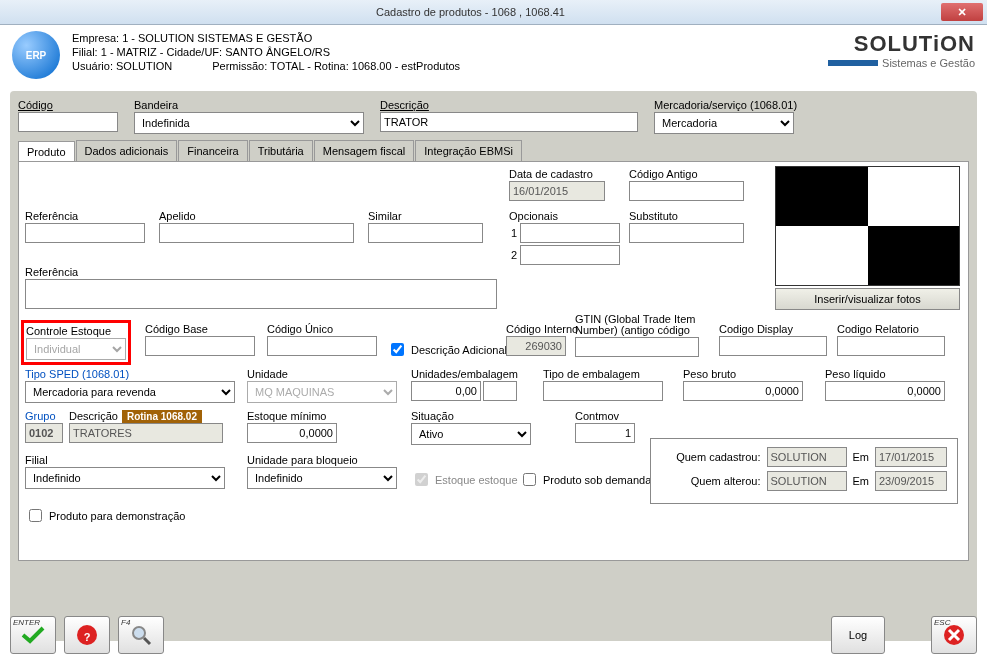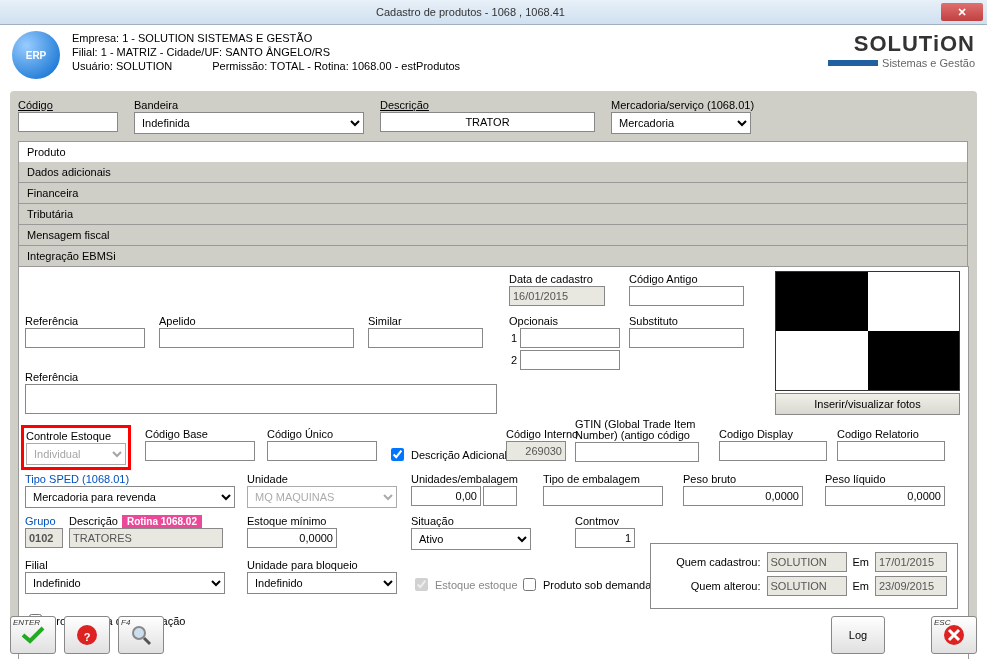--- a/index.html
+++ b/index.html
@@ -16,26 +16,26 @@
 .brand-bar { width:50px; height:6px; background:#2060a0; display:inline-block;}
 .brand-subtext { color:#666; font-size:11px;}
 .form-area { background: #cfcfc7; margin: 6px 10px; padding: 8px; border-radius: 4px; height: 550px; position: relative; }
 .row { display: flex; gap: 16px; margin-bottom: 6px; }
 .field-group { display: flex; flex-direction: column; }
 .label { color: #000; margin-bottom: 1px; }
 .lbl-u { text-decoration: underline; text-decoration-color: #000; }
 input[type=text], select { height: 20px; border: 1px solid #888; background: #fff; padding: 1px 3px; font-size: 11px; }
 input[readonly], input.ro { background: #e8e8e0; color: #555; }
 select { height: 22px; }
-.tabs { display: flex; margin-top: 6px; flex-direction: column; }
+.tabs { display: flex; margin-top: 6px; }
 .tab { padding: 4px 8px; background: #cfcfc7; border: 1px solid #999; border-bottom: none; margin-right: 1px; color: #000; cursor:pointer; }
 .tab.active { background: #fff; position: relative; top: 1px; }
 .tab-panel { background: #fff; border: 1px solid #999; padding: 8px; height: 400px; position: relative; }
 .hl-box { border: 3px solid #f00; padding: 2px; }
-.rotina-badge { background: #ec4899; color: #fff; padding: 1px 5px; font-weight: bold; font-size:10px; }
+.rotina-badge { background: #a16207; color: #fff; padding: 1px 5px; font-weight: bold; font-size:10px; }
 .photo-box { width: 185px; height: 120px; border: 1px solid #333; background:#fff; position:relative; }
 .photo-box .q { position:absolute; width:50%; height:50%; }
 .photo-box .tl { top:0; left:0; background:#000;}
 .photo-box .tr { top:0; right:0; background:#fff;}
 .photo-box .bl { bottom:0; left:0; background:#fff;}
 .photo-box .br { bottom:0; right:0; background:#000;}
 .btn-photo { width: 185px; height: 22px; margin-top:2px; background: linear-gradient(#f0f0e8,#d8d8d0); border:1px solid #888; cursor:pointer; }
 .chk { display:flex; align-items:center; gap:4px; }
 .chk input { width:13px; height:13px; }
 .opcional-row { display:flex; align-items:center; gap:3px; margin-bottom:2px;}
@@ -81,21 +81,21 @@
     <div class="field-group">
       <span class="label"><span class="lbl-u">Código</span></span>
       <input type="text" style="width: 100px;" value="">
     </div>
     <div class="field-group">
       <span class="label">Bandeira</span>
       <select style="width:230px"><option>Indefinida</option></select>
     </div>
     <div class="field-group">
       <span class="label"><span class="lbl-u">Descrição</span></span>
-      <input type="text" style="width: 215px; text-align: center;" value="TRATOR">
+      <input type="text" style="width: 258px;" value="TRATOR">
     </div>
     <div class="field-group">
       <span class="label">Mercadoria/serviço (1068.01)</span>
       <select style="width:140px"><option>Mercadoria</option></select>
     </div>
   </div>
 
   <div class="tabs">
     <div class="tab active">Produto</div>
     <div class="tab">Dados adicionais</div>

